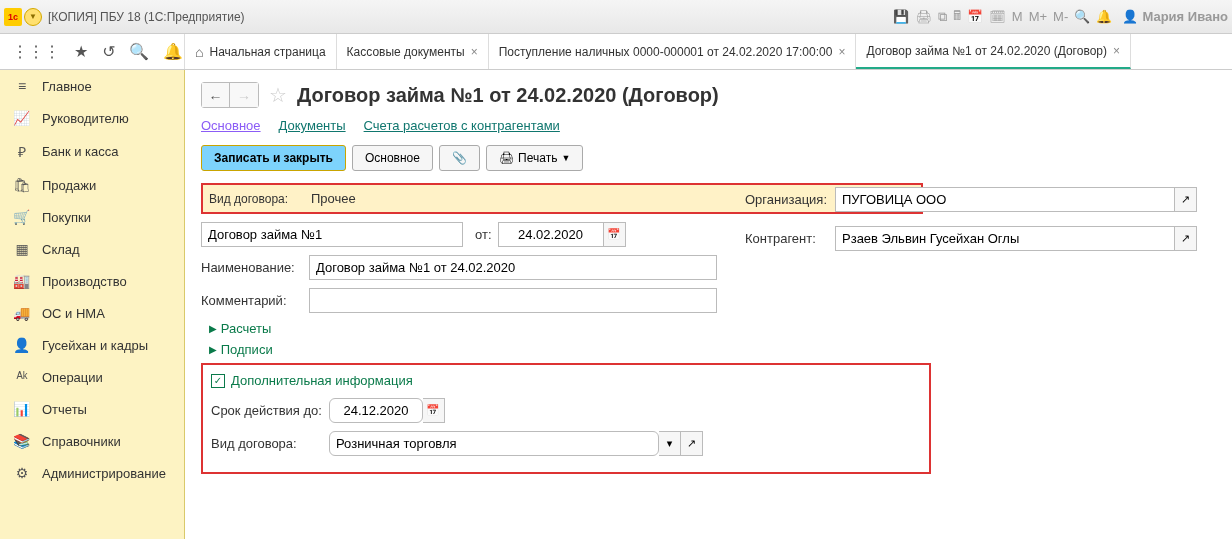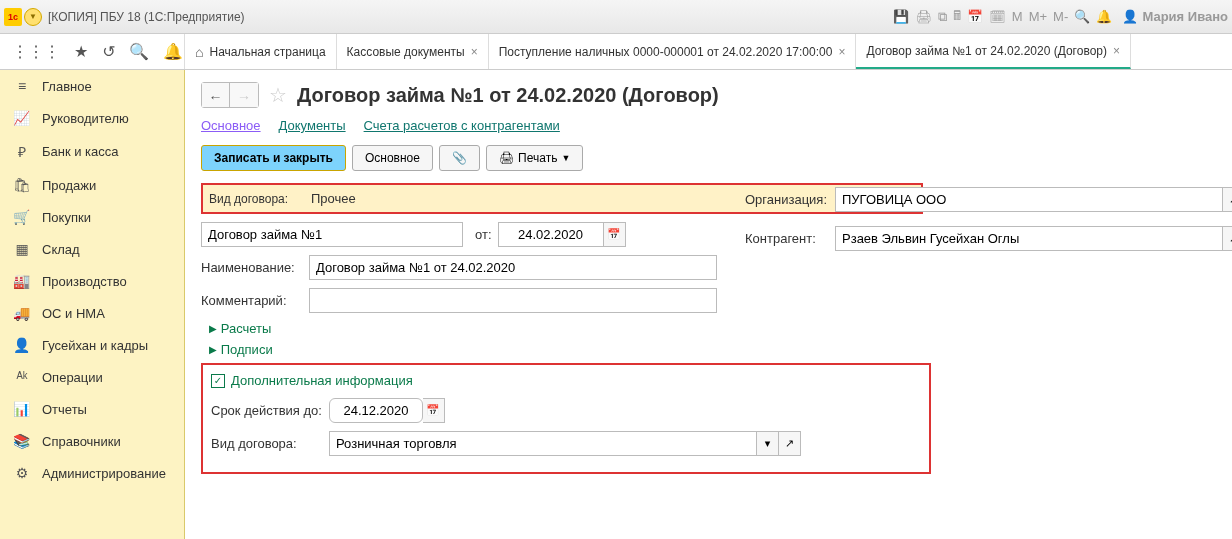--- a/index.html
+++ b/index.html
@@ -59,31 +59,31 @@
 .field-btn { width: 22px; height: 25px; border: 1px solid #bbb; border-left: none; background: #f6f6f6; cursor: pointer; display: flex; align-items: center; justify-content: center; font-size: 11px; }
 
 .highlight-row { border: 2px solid #d33; padding: 6px; margin-bottom: 8px; display: flex; align-items: center; gap: 6px; width: 722px; }
 .highlight-row.yellow-bg { background: #fff2c7; }
 .highlight-row label { width: 96px; }
 .highlight-row .value { font-size: 13px; }
 .two-col { display: flex; }
 .col-left { width: 530px; }
 .col-right { margin-left: 14px; }
 .col-right .form-row label { width: 84px; }
-.col-right .input { width: 388px; }
+.col-right .input { width: 340px; }
 
 .exp { color: #0a7a4a; font-size: 13px; cursor: pointer; display: flex; align-items: center; gap: 4px; margin: 6px 0 6px 8px; }
 .exp .chev { font-size: 10px; }
 
 .highlight-box { border: 2px solid #d33; padding: 8px; width: 730px; margin-top: 4px; }
 .highlight-box .section-title { color: #0a7a4a; font-size: 13px; margin-bottom: 10px; display: flex; align-items: center; gap: 6px; }
 .highlight-box .check { width: 14px; height: 14px; border: 1px solid #0a7a4a; display: inline-flex; align-items: center; justify-content: center; font-size: 10px; color: #0a7a4a; }
 .highlight-box .form-row label { width: 112px; }
 .highlight-box .input.date { width: 94px; border-radius: 6px; }
-.highlight-box .input.sel { width: 428px; }
+.highlight-box .input.sel { width: 330px; border-radius: 6px; }
 </style>
 </head>
 <body>
 
 <div class="titlebar">
   <div class="logo">1c</div>
   <div class="dropdown-btn">▼</div>
   <div class="title">[КОПИЯ] ПБУ 18  (1С:Предприятие)</div>
   <div class="tb-icons">
     <span>💾</span>

